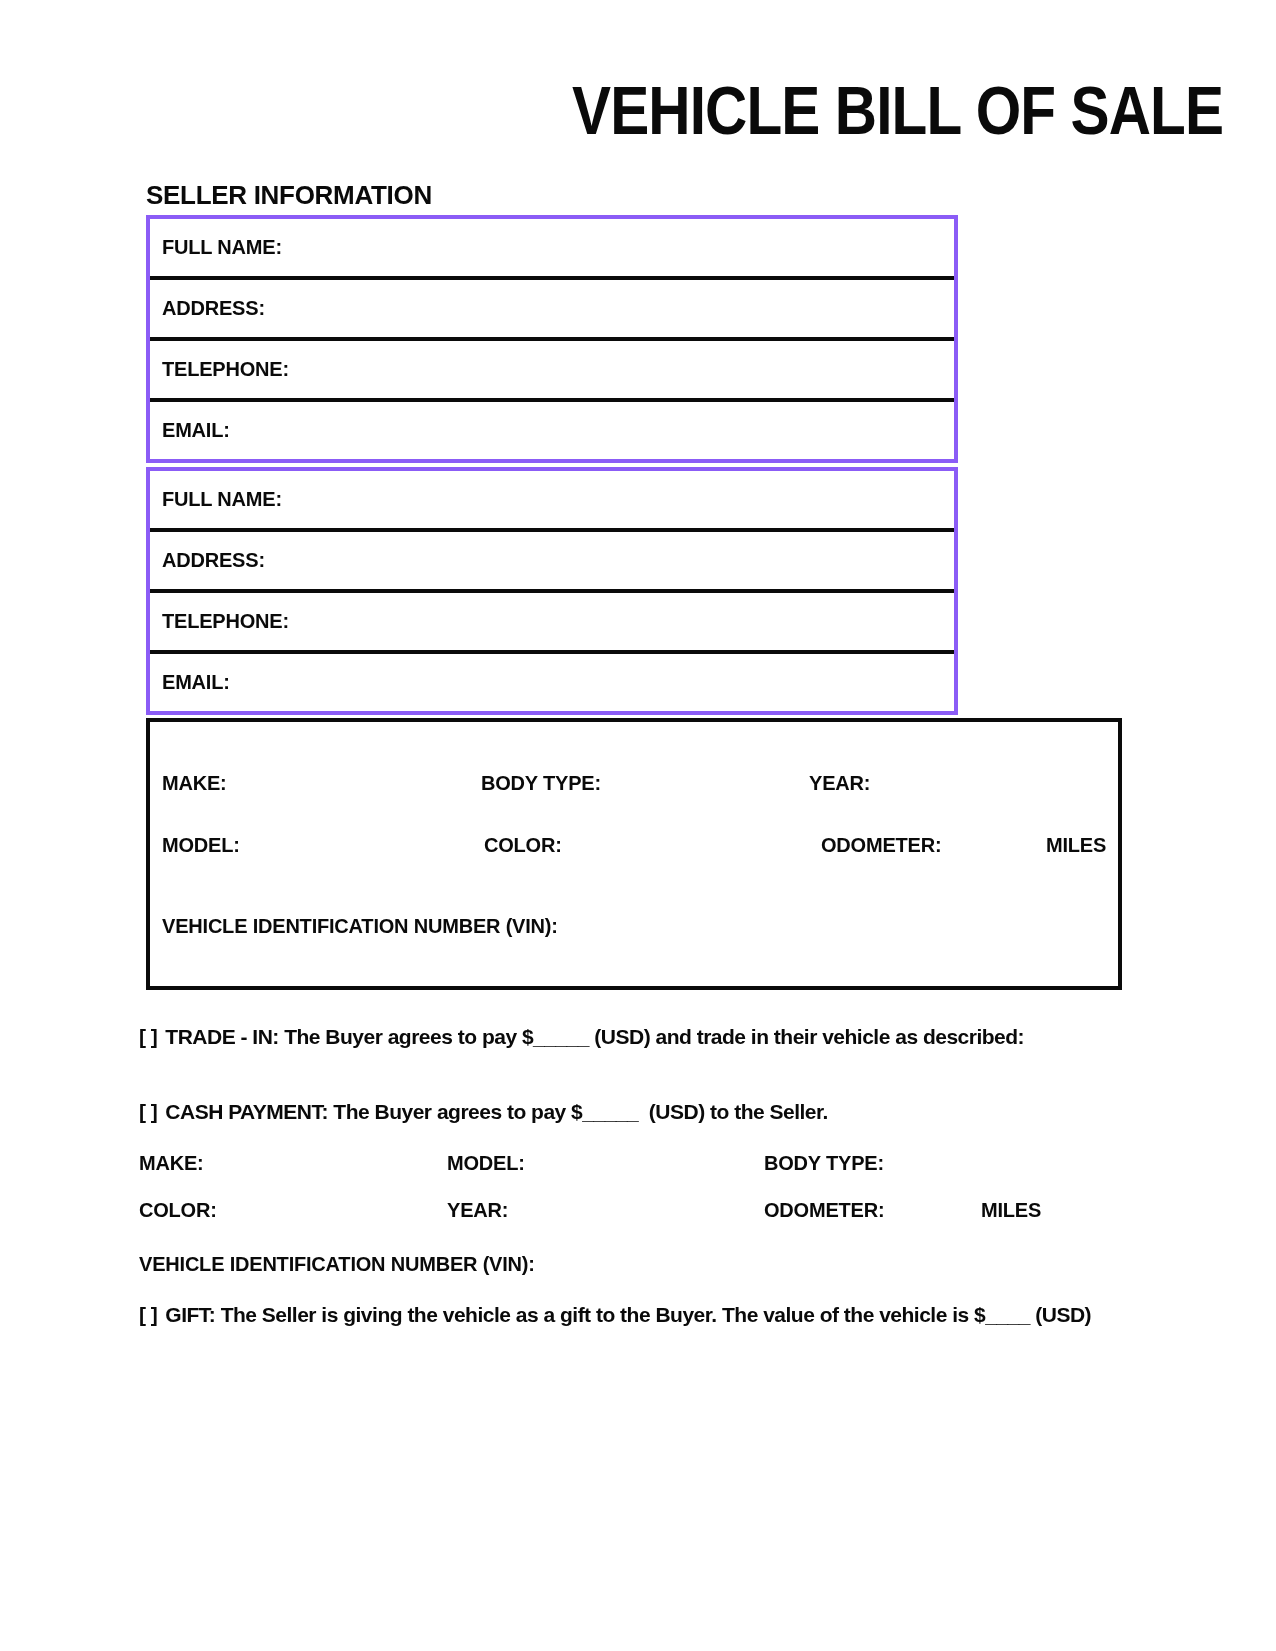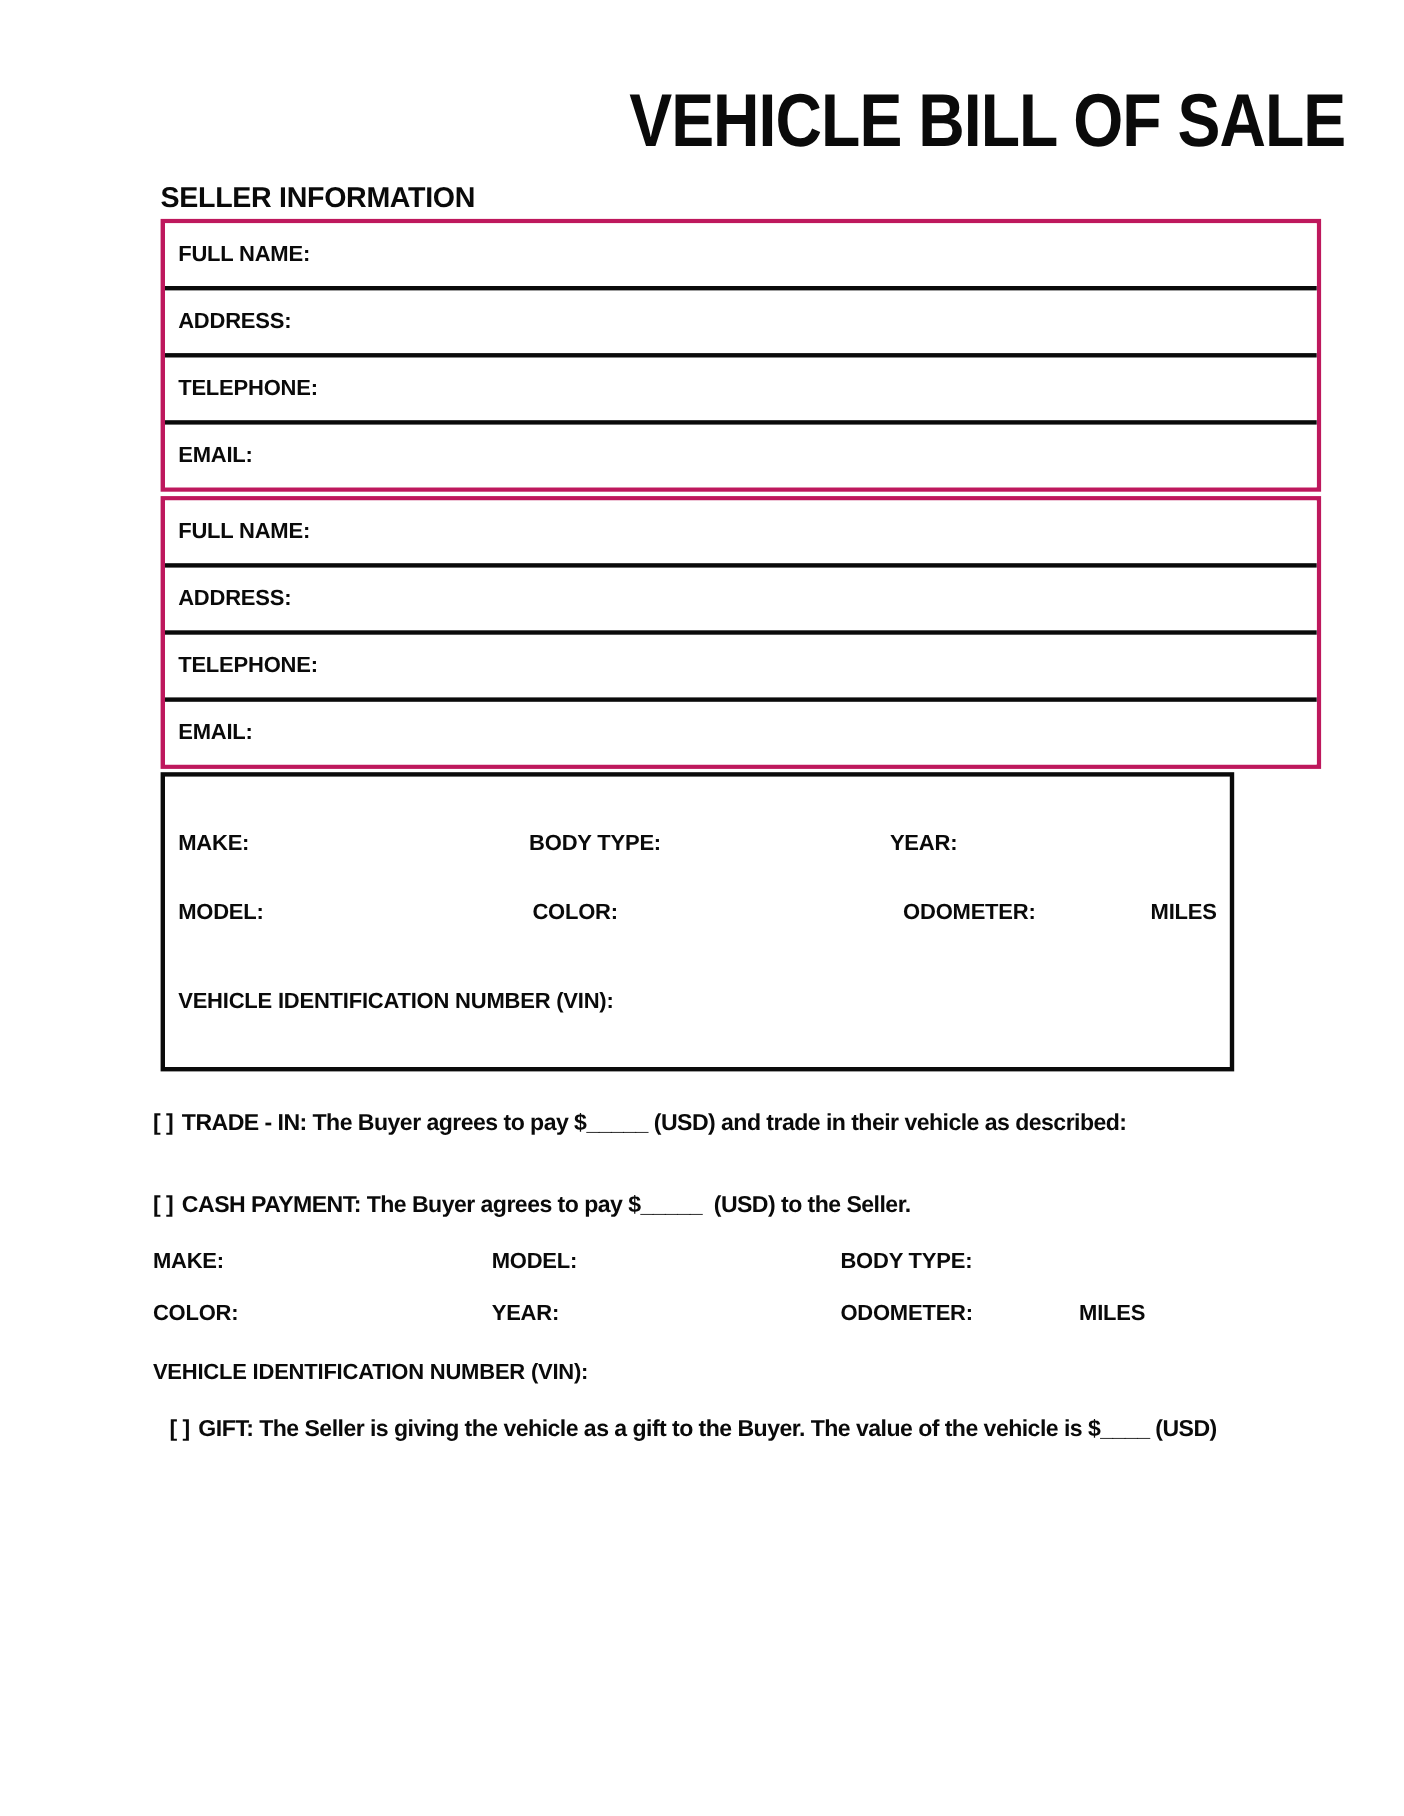--- a/index.html
+++ b/index.html
@@ -7,24 +7,24 @@
     width:1276px;height:1651px;position:relative;overflow:hidden;
     font-family:"Liberation Sans",sans-serif;font-weight:700;color:#0a0a0a;
     -webkit-font-smoothing:antialiased;
   }
   .title{
     margin:76px 0 0 0;text-align:right;font-size:68px;line-height:1;white-space:nowrap;
   }
   .title .stretch{display:inline-block;transform:scaleX(0.86);transform-origin:center;letter-spacing:-1px;}
   .sections{margin-left:146px;width:977px;}
   .sec-heading{font-size:26px;line-height:31px;letter-spacing:-0.3px;}
-  .h-seller{margin-top:20px;}
+  .h-seller{margin-top:36px;}
   .h-buyer{margin-top:31px;}
   .h-vehicle{margin-top:32px;}
-  .fieldbox{border:4px solid #be185d;margin-top:4px;width:1055px;box-sizing:border-box;}
+  .fieldbox{border:4px solid #8b5cf6;margin-top:4px;width:812px;box-sizing:border-box;}
   .fieldrow{height:57px;display:flex;align-items:center;padding-left:12px;background:#fff;}
   .fieldrow + .fieldrow{border-top:4px solid #0a0a0a;}
   .flabel{font-size:20px;letter-spacing:-0.2px;}
   .vehiclebox{
     border:4px solid #0a0a0a;margin-top:3px;width:976px;height:272px;
     box-sizing:border-box;padding:49px 0 0 12px;background:#fff;
   }
   .vrow{font-size:20px;line-height:24px;letter-spacing:-0.2px;}
   .vrow1{display:grid;grid-template-columns:319px 328px auto;}
   .vrow2{display:grid;grid-template-columns:322px 337px 225px auto;margin-top:38px;}
@@ -32,21 +32,21 @@
   .exchange{margin-left:139px;width:1000px;}
   .h-exchange{margin-top:47px;}
   .xline{font-size:21px;line-height:26px;letter-spacing:-0.5px;white-space:pre-wrap;}
   .xline .cb{display:inline-block;margin-right:8px;}
   .x-cash{margin-top:49px;}
   .x-trade{margin-top:34px;}
   .tgrid{font-size:20px;line-height:24px;letter-spacing:-0.2px;display:grid;}
   .tgrid1{grid-template-columns:308px 317px auto;margin-top:26px;}
   .tgrid2{grid-template-columns:308px 317px 217px auto;margin-top:23px;}
   .x-vin{font-size:20px;line-height:24px;letter-spacing:-0.2px;margin-top:30px;}
-  .x-gift{margin-top:26px;margin-left:15px;}
+  .x-gift{margin-top:26px;}
 </style>
 </head>
 <body>
 
 <h1 class="title"><span class="stretch">VEHICLE BILL OF SALE</span></h1>
 
 <div class="sections">
 
   <div class="sec-heading h-seller">SELLER INFORMATION</div>
   <div class="fieldbox">

